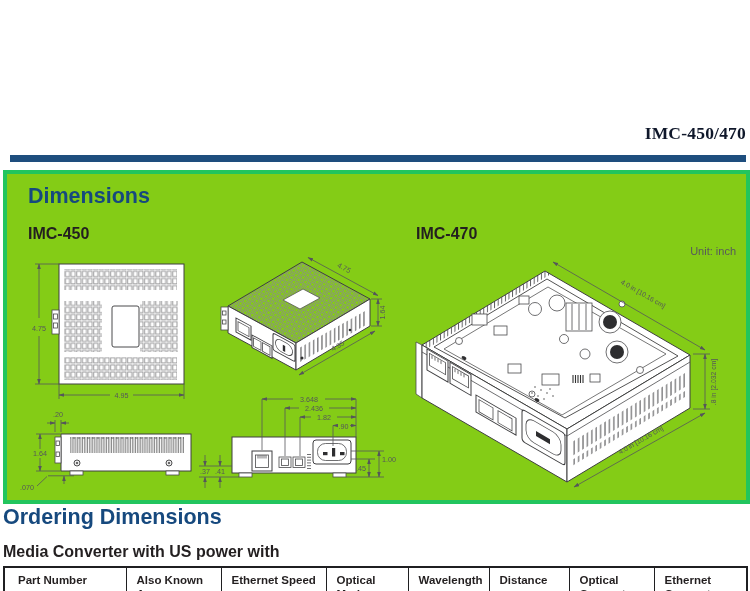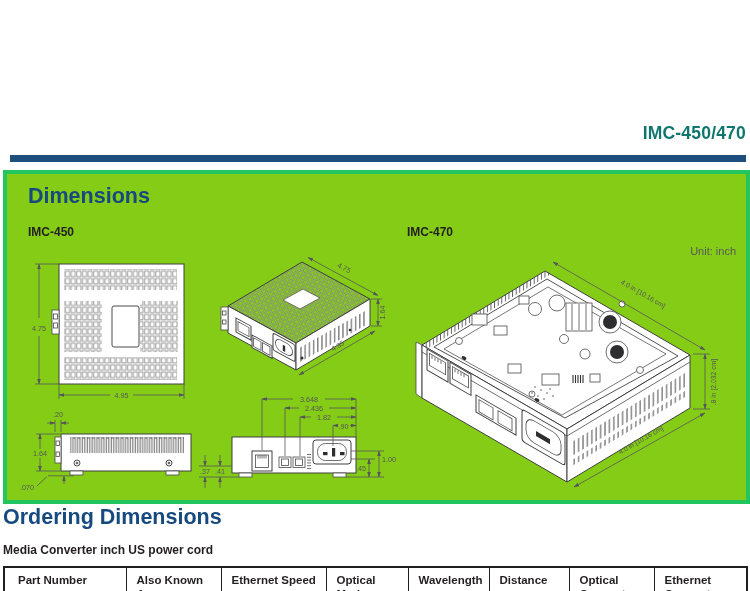--- a/index.html
+++ b/index.html
@@ -1,26 +1,26 @@
 <!DOCTYPE html>
 <html><head>
 <meta charset="utf-8">
 <style>
   html,body{margin:0;padding:0;background:#fff;}
   .page{position:relative;width:750px;height:591px;background:#fff;overflow:hidden;
         font-family:"Liberation Sans",sans-serif;color:#231f20;}
-  .prod{position:absolute;top:123px;right:4px;font-size:17.5px;font-weight:bold;color:#0f766e;letter-spacing:.2px;}
+  .prod{position:absolute;top:123px;right:4px;font-size:17.5px;font-weight:bold;color:#0f172a;letter-spacing:.2px;font-family:Liberation Serif, serif;}
   .bar{position:absolute;left:10px;top:155px;width:736px;height:6.5px;background:#1e4e7e;}
   .dimbox{position:absolute;left:3px;top:170px;width:739px;height:326px;border:4px solid #22c55e;background:#84cc16;}
   .sec-title{font-weight:bold;color:#16497e;font-size:21.5px;}
   .dim-title{position:absolute;left:21px;top:10px;}
   .unit{position:absolute;right:10px;top:29px;font-size:11px;color:#58595b;margin-top:42px;}
-  .sub{font-weight:bold;font-size:12px;color:#231f20;}
+  .sub{font-weight:bold;font-size:16px;color:#231f20;}
   .lbl450{position:absolute;left:21px;top:51px;}
-  .lbl470{position:absolute;left:400px;top:51px;}
+  .lbl470{position:absolute;left:409px;top:51px;}
   .svgabs{position:absolute;}
   .ord-title{position:absolute;left:3px;top:505px;}
   .ord-sub{position:absolute;left:3px;top:543px;}
   table.ord{position:absolute;left:3px;top:566px;width:743px;border-collapse:collapse;table-layout:fixed;
             border:2px solid #1f1f21;}
   table.ord th{border:1.2px solid #1f1f21;font-size:11.5px;font-weight:bold;text-align:left;
                vertical-align:top;padding:6px 4px 0 10px;height:40px;line-height:13.5px;color:#231f20;}
   table.ord th.first{padding-left:13px;}
   svg{font-family:"Liberation Sans",sans-serif;}
   svg text{font-family:"Liberation Sans",sans-serif;}
@@ -317,21 +317,21 @@
       <line x1="279" y1="108" x2="296" y2="108" class="dim"></line>
       <line x1="279" y1="163" x2="296" y2="163" class="dim"></line>
       <line x1="291" y1="108" x2="291" y2="163" class="dim" marker-start="url(#a5)" marker-end="url(#a5)"></line>
       <text class="dimtxt7" x="302" y="136" text-anchor="middle" transform="rotate(-90 302 136)">.8 in [2.032 cm]</text>
       <line x1="160" y1="241" x2="291" y2="167" class="dim" marker-start="url(#a5)" marker-end="url(#a5)"></line>
       <text class="dimtxt7" x="228" y="196" text-anchor="middle" transform="rotate(-30 228 196)">4.0 in [10.16 cm]</text>
     </svg>
   </div>
 
   <div class="sec-title ord-title">Ordering Dimensions</div>
-  <div class="sub ord-sub">Media Converter inch US power cord</div>
+  <div class="sub ord-sub">Media Converter with US power with</div>
 
   <table class="ord">
     <colgroup>
       <col style="width:122px">
         <col style="width:95px">
         <col style="width:105px">
         <col style="width:82px">
       <col style="width:81px">
         <col style="width:80px">
         <col style="width:85px">

